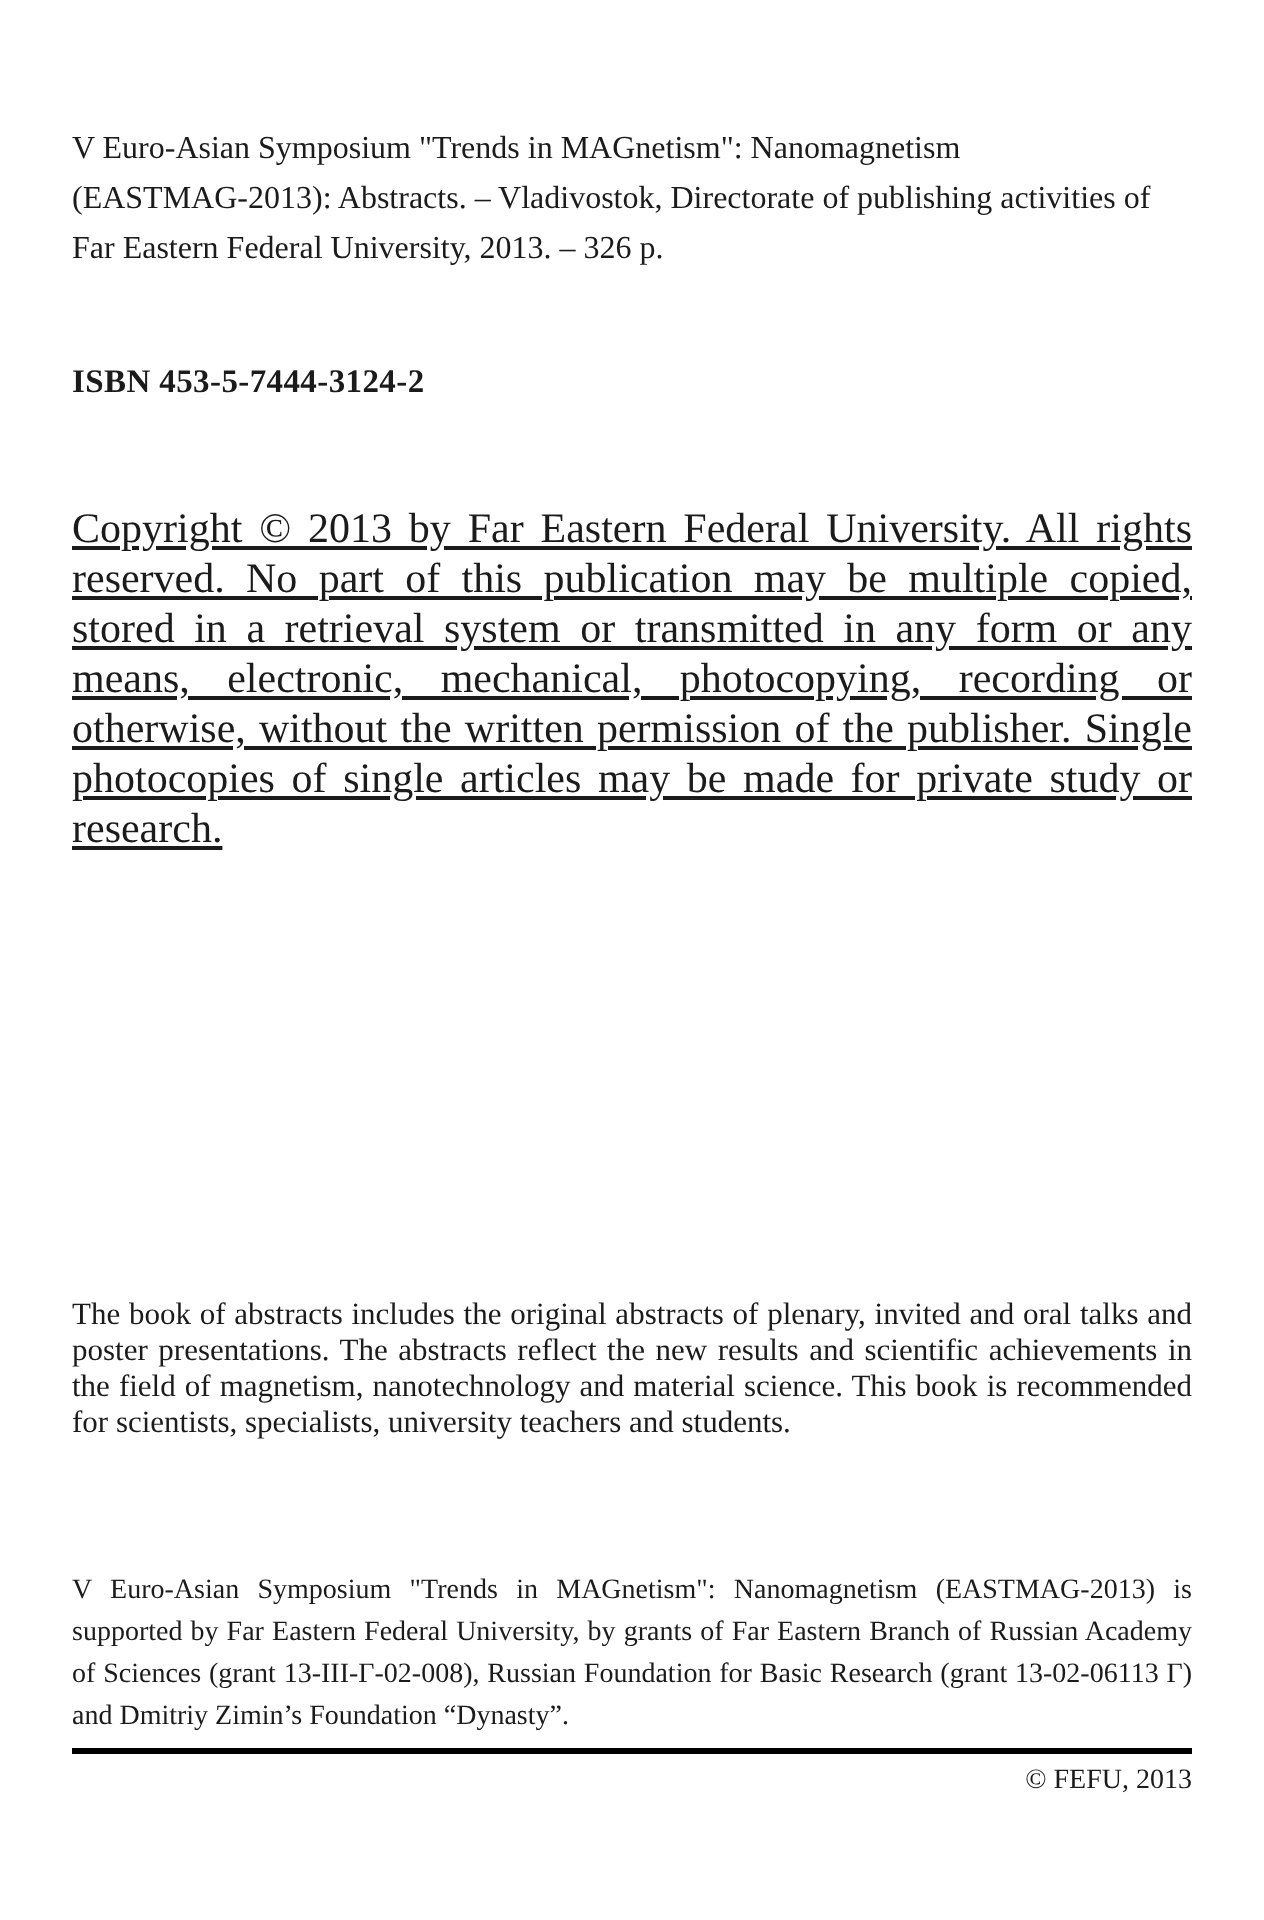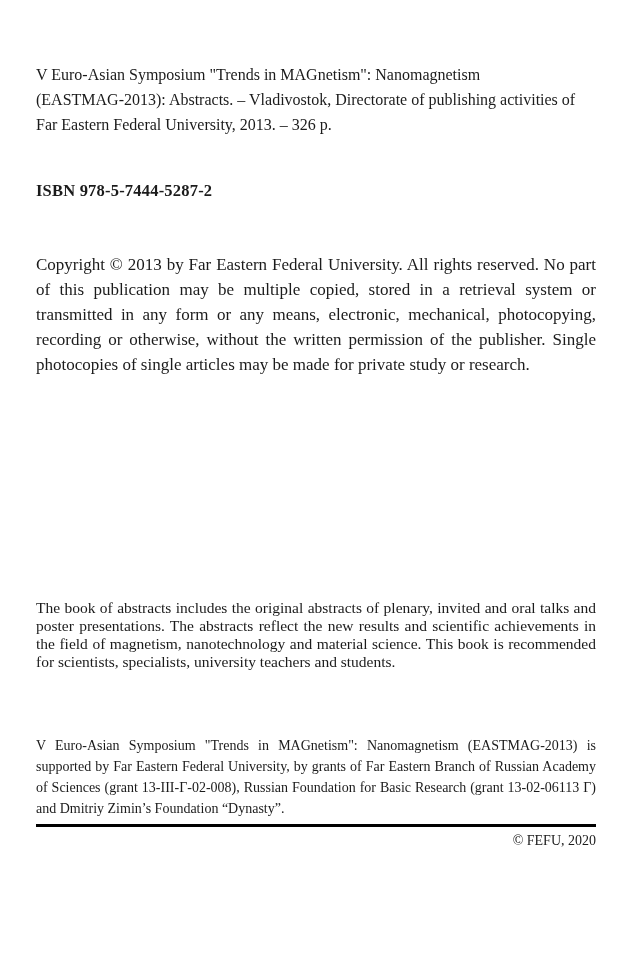--- a/index.html
+++ b/index.html
@@ -33,24 +33,25 @@
   }
   .isbn {
     margin-top: 44px !important;
     font-size: 16.5px;
     font-weight: bold;
     line-height: 20px;
     letter-spacing: 0.2px;
   }
   .copyright {
     margin-top: 51px !important;
-    font-size: 17px;
+    font-size: 21px;
     line-height: 25px;
     text-align: justify;
     text-justify: inter-word;
+    text-decoration: underline;
   }
   .annotation {
     margin-top: 222px !important;
     font-size: 15.5px;
     line-height: 18px;
     text-align: justify;
     text-justify: inter-word;
   }
   .support {
     margin-top: 64px !important;
@@ -74,25 +75,25 @@
 </style>
 </head>
 <body>
 
 <div class="page">
 
   <p class="imprint">V Euro-Asian Symposium "Trends in MAGnetism": Nanomagnetism
 (EASTMAG-2013): Abstracts. – Vladivostok, Directorate of publishing activities of
 Far Eastern Federal University, 2013. – 326 p.</p>
 
-  <p class="isbn">ISBN 978-5-7444-5287-2</p>
+  <p class="isbn">ISBN 453-5-7444-3124-2</p>
 
   <p class="copyright">Copyright © 2013 by Far Eastern Federal University. All rights reserved. No part of this publication may be multiple copied, stored in a retrieval system or transmitted in any form or any means, electronic, mechanical, photocopying, recording or otherwise, without the written permission of the publisher. Single photocopies of single articles may be made for private study or research.</p>
 
   <p class="annotation">The book of abstracts includes the original abstracts of plenary, invited and oral talks and poster presentations.  The abstracts reflect the new results and scientific achievements in the field of magnetism, nanotechnology and material science. This book is recommended for scientists, specialists, university teachers and students.</p>
 
   <p class="support">V Euro-Asian Symposium "Trends in MAGnetism": Nanomagnetism (EASTMAG-2013) is supported by Far Eastern Federal University, by grants of Far Eastern Branch of Russian Academy of Sciences (grant 13-III-Г-02-008), Russian Foundation for Basic Research (grant 13-02-06113 Г) and Dmitriy Zimin’s Foundation “Dynasty”.</p>
 
   <div class="rule"></div>
 
-  <p class="fefu">© FEFU, 2020</p>
+  <p class="fefu">© FEFU, 2013</p>
 
 </div>
 
 </body></html>

